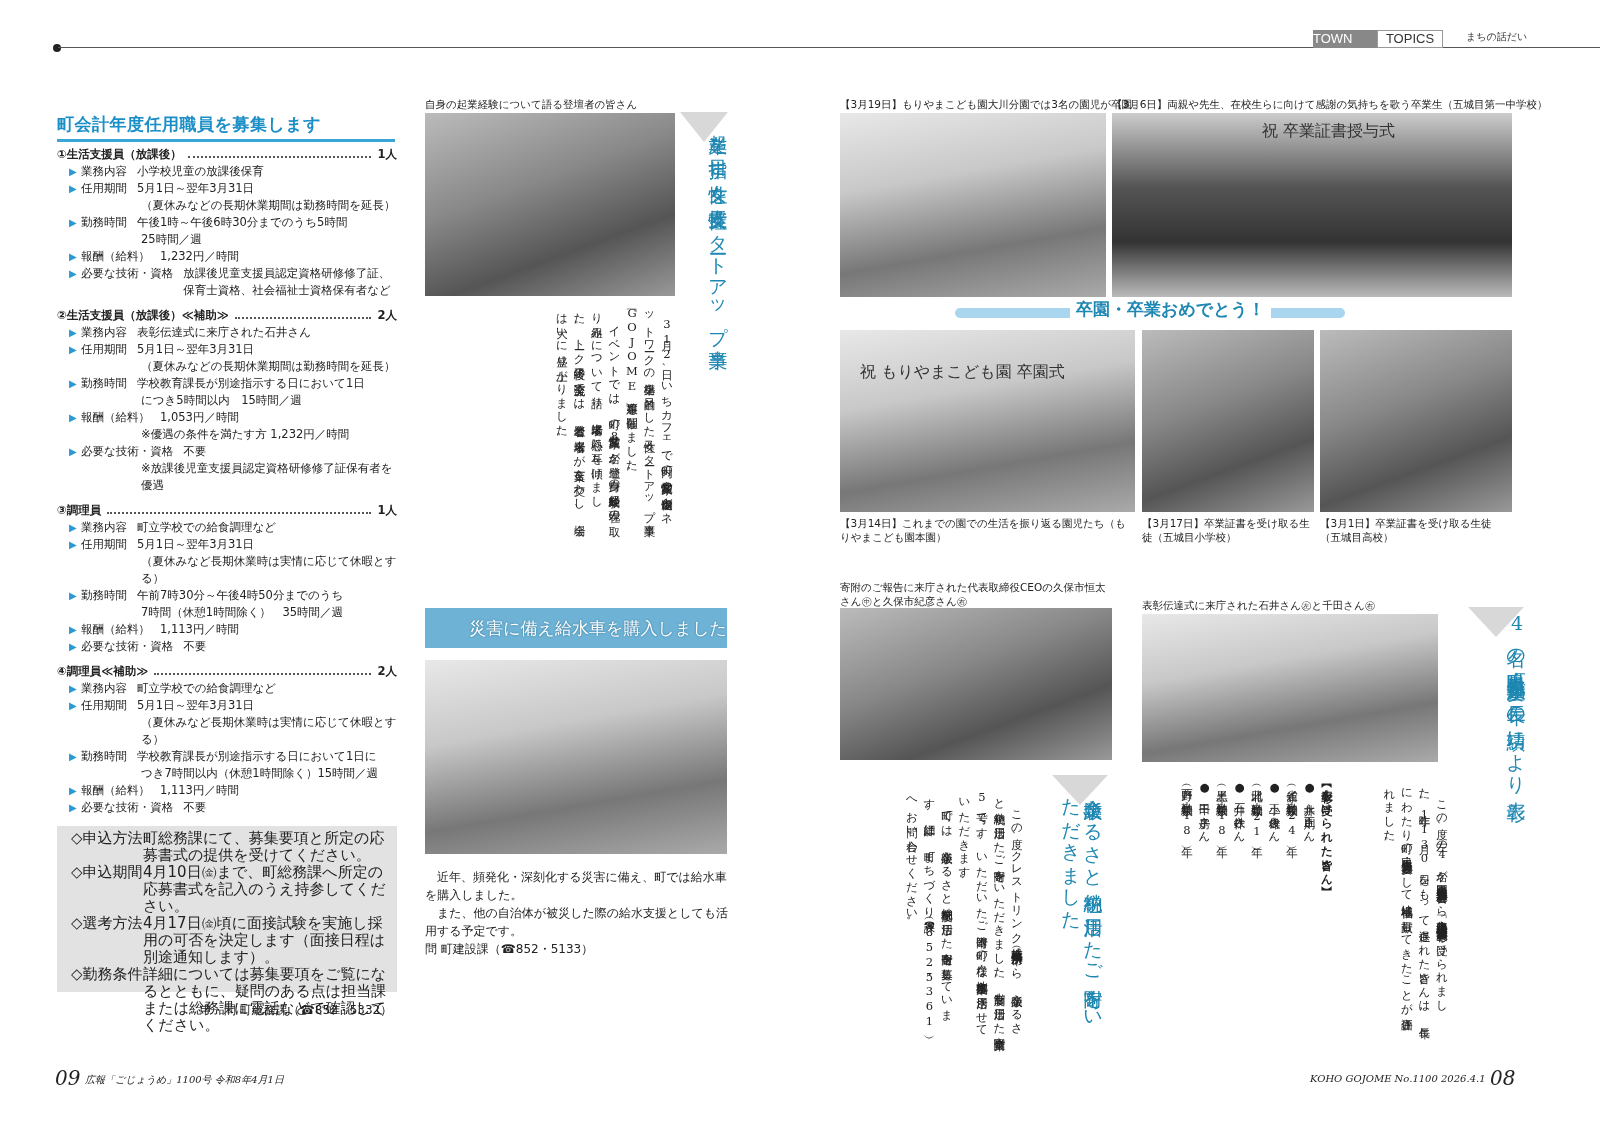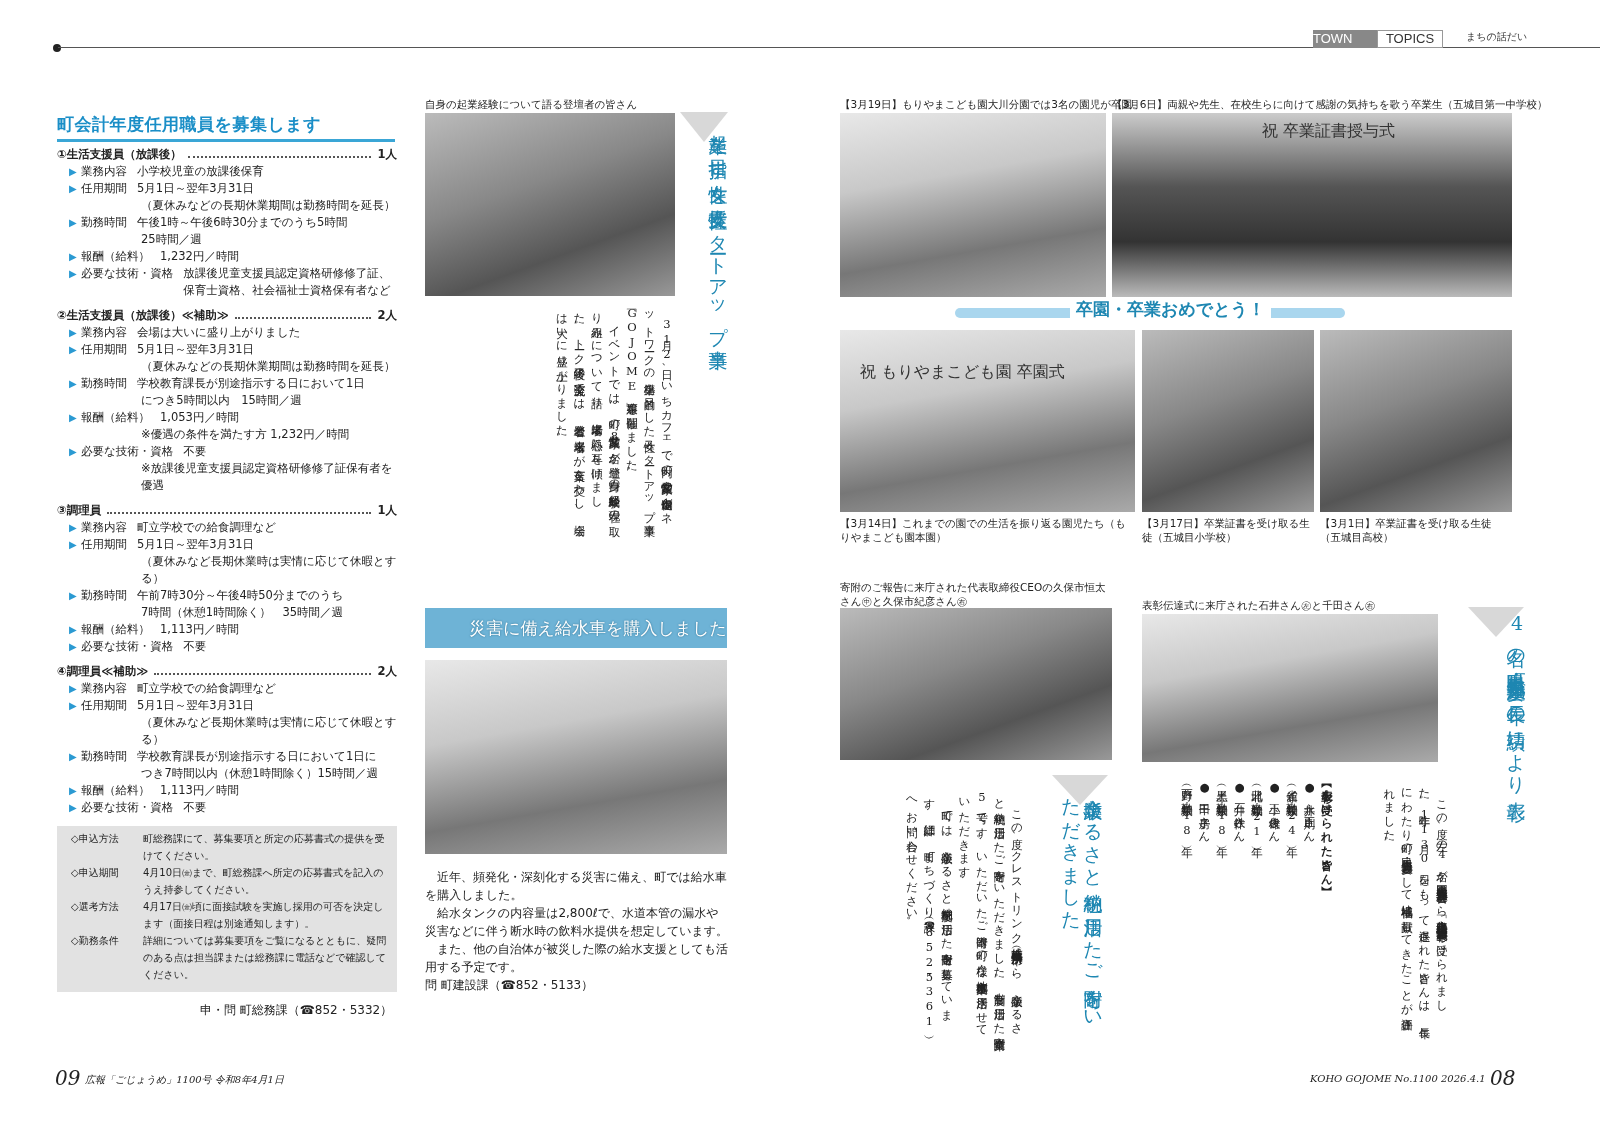--- a/index.html
+++ b/index.html
@@ -20,21 +20,21 @@
   .job-head { display: flex; justify-content: space-between; font-weight: bold; }
   .job-head .dots { flex: 1; border-bottom: 2px dotted #555; margin: 0 6px 5px; }
   .row { display: flex; padding-left: 12px; }
   .row .tri { color: #2b9ad2; width: 12px; flex-shrink: 0; font-size: 10px; }
   .row .lbl { flex-shrink: 0; margin-right: 10px; }
   .row .val { flex: 1; }
   .indent { padding-left: 84px; }
   .contact { padding-left: 18px; margin-top: 6px; }
   .contact .dot { color: #2b9ad2; }
   .job { margin-bottom: 8px; }
-  .gray-box { left: 57px; top: 826px; width: 340px; height: 166px; background: #e2e2e2; padding: 4px 10px 4px 14px; font-size: 10px; line-height: 17px; }
+  .gray-box { left: 57px; top: 826px; width: 340px; height: 166px; background: #e2e2e2; padding: 4px 10px 4px 14px; font-size: 15px; line-height: 17px; }
   .gb-row { display: flex; }
   .gb-row .k { width: 72px; flex-shrink: 0; }
   .gb-row .v { flex: 1; }
   .lc-foot { left: 200px; top: 1002px; font-size: 12px; }
 
   
   .photo { background: linear-gradient(160deg, #bbb 0%, #888 40%, #555 70%, #999 100%); overflow: hidden; }
   .photo.light { background: linear-gradient(170deg, #e8e8e8 0%, #c8c8c8 35%, #777 70%, #aaa 100%); }
   .photo.dark { background: linear-gradient(180deg, #ccc 0%, #555 40%, #333 70%, #bbb 100%); }
   .caption { font-size: 10.5px; line-height: 14px; color: #222; }
@@ -103,21 +103,21 @@
     </div>
     <div class="job">
       <div class="job-head">
         <span>②生活支援員（放課後）≪補助≫</span>
         <span class="dots"></span>
         <span>2人</span>
       </div>
       <div class="row">
         <span class="tri">▶</span>
         <span class="lbl">業務内容</span>
-        <span class="val">会場は大いに盛り上がりました</span>
+        <span class="val">表彰伝達式に来庁された石井さん</span>
       </div>
       <div class="row">
         <span class="tri">▶</span>
         <span class="lbl">任用期間</span>
         <span class="val">5月1日～翌年3月31日</span>
       </div>
       <div class="indent">（夏休みなどの長期休業期間は勤務時間を延長）</div>
       <div class="row">
         <span class="tri">▶</span>
         <span class="lbl">勤務時間</span>
@@ -236,21 +236,20 @@
 <div class="abs vt vt-head" style="left:682px;top:120px;height:260px;width:48px;">
   <span>起業を目指す女性を支援</span><span>女性スタートアップ事業</span>
 </div>
 <div class="abs vt vt-body" style="left:450px;top:305px;height:215px;width:225px;white-space:pre-wrap;">　3月12日、いちカフェで町内の女性起業家の創出促進やネットワークの構築を目的とした女性スタートアップ事業「GOJOME裏嬢」を開催しました。
 　イベントでは、町の女性起業家8名が登壇。自身の起業経験や現在の取り組みについて語り、来場者は熱心に耳を傾けました。トーク終了後の交流会では、登壇者と来場者らが言葉を交わし、会場は大いに盛り上がりました。</div>
 
 <div class="abs banner-blue">災害に備え給水車を購入しました</div>
 <div class="abs photo light truck-body"></div>
 <div class="abs body-h" style="top:868px;">
   <p>　近年、頻発化・深刻化する災害に備え、町では給水車を購入しました。</p>
-  <p>　給水タンクの内容量は2,800ℓで、水道本管の漏水や災害などに伴う断水時の飲料水提供を想定しています。</p>
   <p>　また、他の自治体が被災した際の給水支援としても活用する予定です。</p>
   <p>問 町建設課（☎852・5133）</p>
 </div>
 
 <div class="abs caption" style="left:840px;top:97px;">【3月19日】もりやまこども園大川分園では3名の園児が卒園。</div>
 <div class="abs caption" style="left:1112px;top:97px;">【3月6日】両親や先生、在校生らに向けて感謝の気持ちを歌う卒業生（五城目第一中学校）</div>
 <div class="abs photo light" style="left:840px;top:113px;width:266px;height:184px;"></div>
 <div class="abs photo dark" style="left:1112px;top:113px;width:400px;height:184px;">
   <div style="position:absolute;left:150px;top:8px;font-family:'DejaVu Serif',serif;font-size:16px;color:#333;">祝 卒業証書授与式</div>
 </div>

